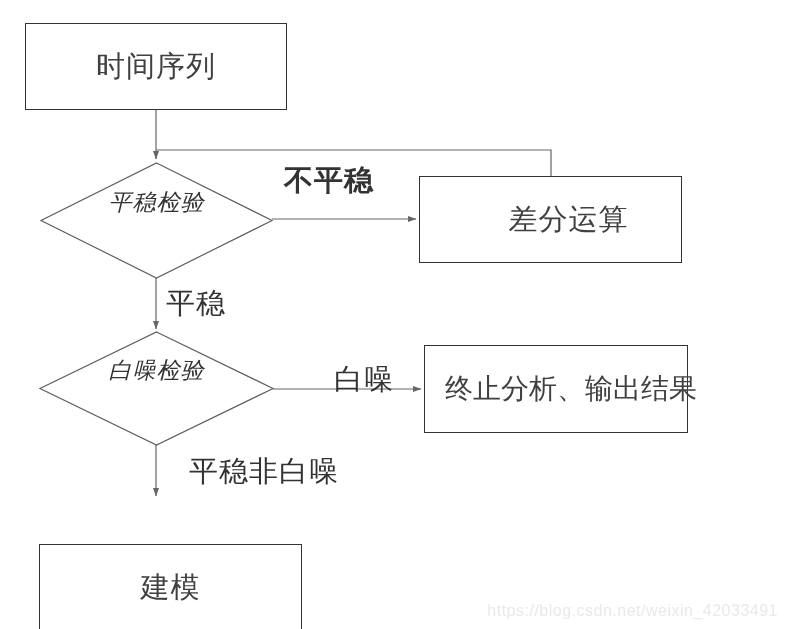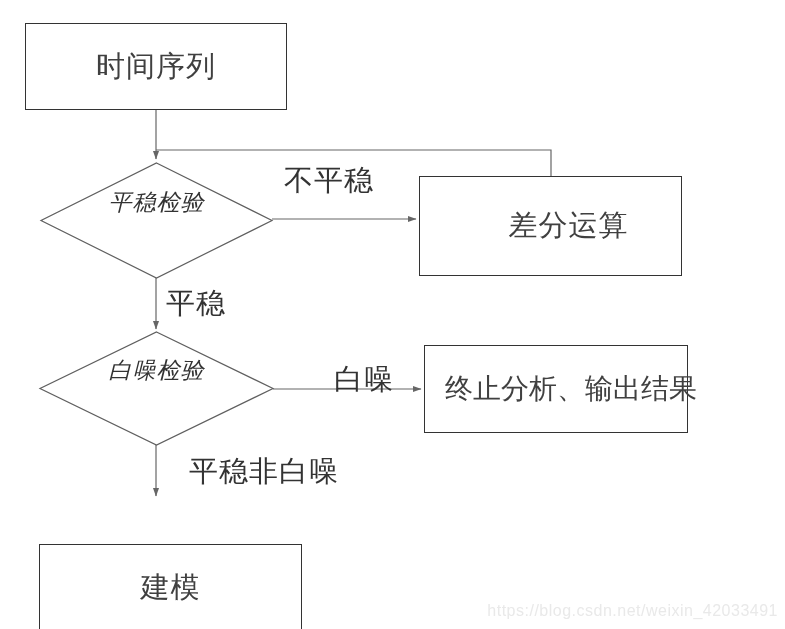--- a/index.html
+++ b/index.html
@@ -93,37 +93,37 @@
 
     <polygon points="156.5,163 272,220.5 156.5,278 41,220.5" fill="#ffffff" stroke="#5f5f5f" stroke-width="1.2"></polygon>
 
     <polygon points="156.5,332 273,388.5 156.5,445 40,388.5" fill="#ffffff" stroke="#5f5f5f" stroke-width="1.2"></polygon>
   </svg>
 
   <div class="box" style="left:25px; top:23px; width:262px; height:87px;">
     <span>时间序列</span>
   </div>
 
-  <div class="box" style="left:419px; top:176px; width:263px; height:100px;padding-left:36px;">
+  <div class="box" style="left:419px; top:176px; width:263px; height:87px;padding-left:36px;">
     <span>差分运算</span>
   </div>
 
   <div class="box box-terminate" style="left:424px; top:345px; width:264px; height:88px;padding-left:30px;">
     <span>终止分析、输出结果</span>
   </div>
 
   <div class="box" style="left:39px; top:499px; width:263px; height:87px;margin-top:45px;">
     <span>建模</span>
   </div>
 
   <div class="dtext" style="left:106px; top:186px;">平稳检验</div>
 
   <div class="dtext" style="left:106px; top:354px;">白噪检验</div>
 
-  <div class="elabel" style="left:284px; top:164px;">不平稳</div>
+  <div class="elabel" style="left:284px; top:164px;font-weight:bold;">不平稳</div>
 
   <div class="elabel" style="left:166px; top:287px;">平稳</div>
 
   <div class="elabel" style="left:334px; top:363px;text-align:right;">白噪</div>
 
   <div class="elabel" style="left:166px; top:455px;margin-left:23px;">平稳非白噪</div>
 
   <div class="watermark">https://blog.csdn.net/weixin_42033491</div>
 
 </div>

